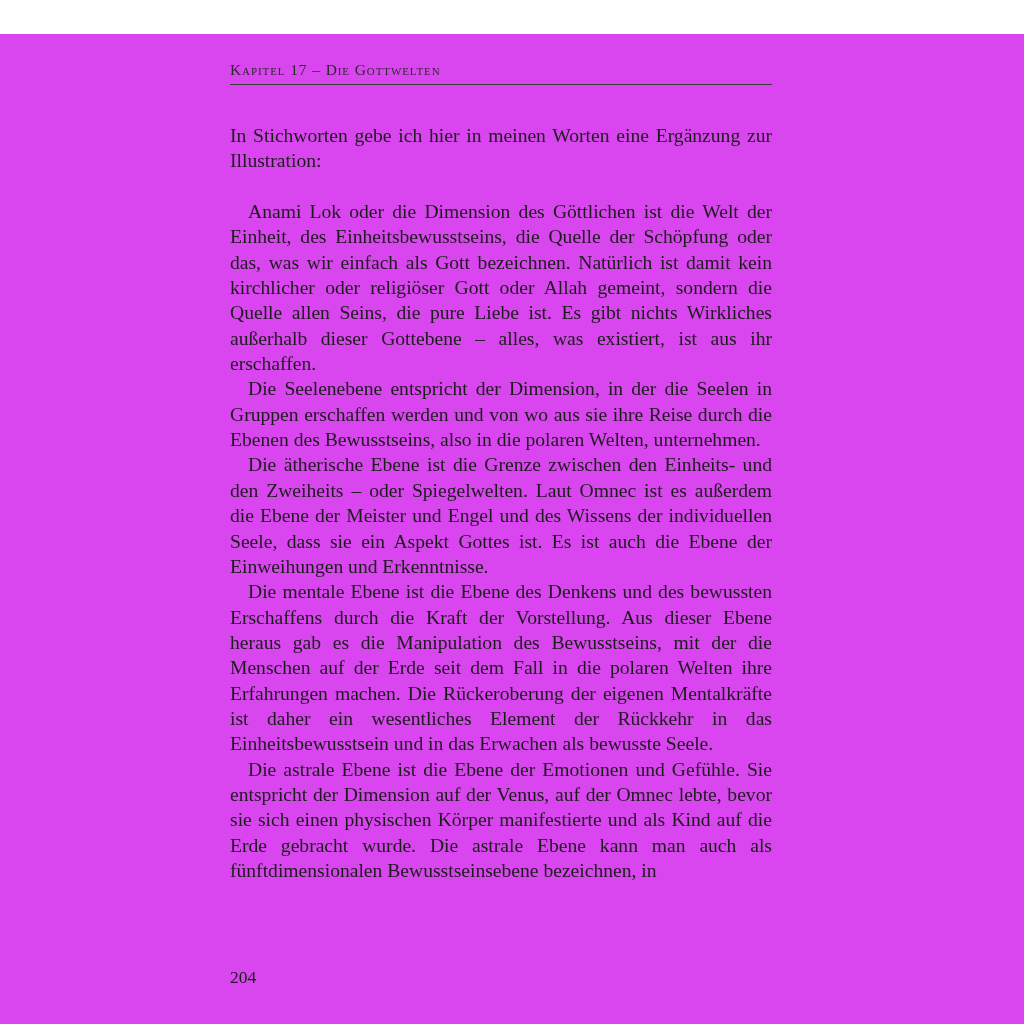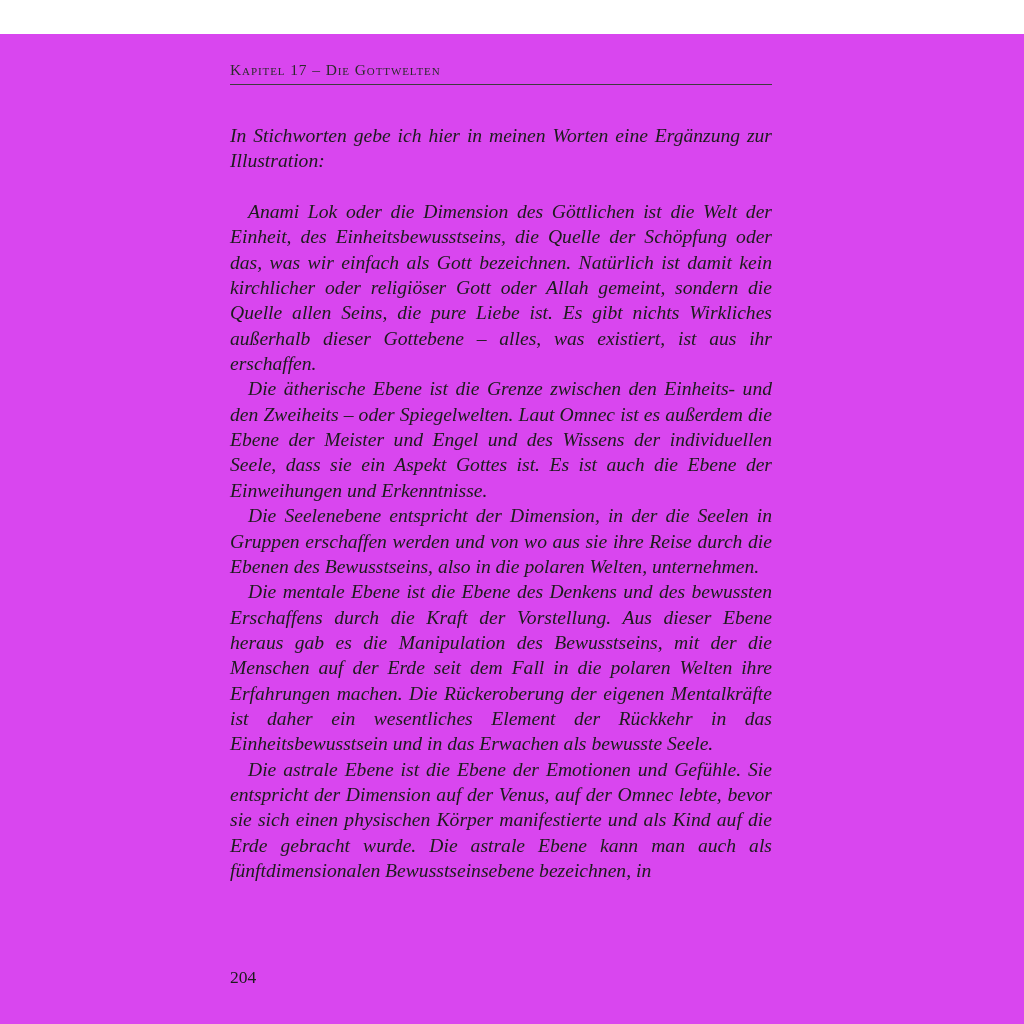--- a/index.html
+++ b/index.html
@@ -36,21 +36,20 @@
     width: 542px;
     font-size: 19.6px;
     line-height: 25.35px;
     text-align: justify;
     color: #1c1c1c;
   }
   .body-text p {
     margin: 0;
     text-indent: 18px;
     hyphens: auto;
-    font-style: italic;
     -webkit-hyphens: auto;
   }
   .body-text p.no-indent {
     text-indent: 0;
   }
   .body-text p.gap-before {
     margin-top: 25.35px;
   }
   .page-number {
     position: absolute;
@@ -65,21 +64,21 @@
 
 <div class="page">
 
   <div class="running-head">
     <span>Kapitel 17 – Die Gottwelten</span>
   </div>
 
   <div class="body-text" lang="de">
     <p class="no-indent">In Stichworten gebe ich hier in meinen Worten eine Ergänzung zur Illustration:</p>
     <p class="gap-before">Anami Lok oder die Dimension des Göttlichen ist die Welt der Einheit, des Einheitsbewusstseins, die Quelle der Schöpfung oder das, was wir einfach als Gott bezeichnen. Natürlich ist damit kein kirchlicher oder religiöser Gott oder Allah gemeint, sondern die Quelle allen Seins, die pure Liebe ist. Es gibt nichts Wirkliches außerhalb dieser Gottebene – alles, was existiert, ist aus ihr erschaffen.</p>
+    <p>Die Seelenebene entspricht der Dimension, in der die Seelen in Gruppen erschaffen werden und von wo aus sie ihre Reise durch die Ebenen des Bewusstseins, also in die polaren Welten, unternehmen.</p>
     <p>Die ätherische Ebene ist die Grenze zwischen den Einheits- und den Zweiheits – oder Spiegelwelten. Laut Omnec ist es außerdem die Ebene der Meister und Engel und des Wissens der individuellen Seele, dass sie ein Aspekt Gottes ist. Es ist auch die Ebene der Einweihungen und Erkenntnisse.</p>
-    <p>Die Seelenebene entspricht der Dimension, in der die Seelen in Gruppen erschaffen werden und von wo aus sie ihre Reise durch die Ebenen des Bewusstseins, also in die polaren Welten, unternehmen.</p>
     <p>Die mentale Ebene ist die Ebene des Denkens und des bewussten Erschaffens durch die Kraft der Vorstellung. Aus dieser Ebene heraus gab es die Manipulation des Bewusstseins, mit der die Menschen auf der Erde seit dem Fall in die polaren Welten ihre Erfahrungen machen. Die Rückeroberung der eigenen Mentalkräfte ist daher ein wesentliches Element der Rückkehr in das Einheitsbewusstsein und in das Erwachen als bewusste Seele.</p>
     <p>Die astrale Ebene ist die Ebene der Emotionen und Gefühle. Sie entspricht der Dimension auf der Venus, auf der Omnec lebte, bevor sie sich einen physischen Körper manifestierte und als Kind auf die Erde gebracht wurde. Die astrale Ebene kann man auch als fünftdimensionalen Bewusstseinsebene bezeichnen, in</p>
   </div>
 
   <div class="page-number">204</div>
 
 </div>
 
 </body></html>

